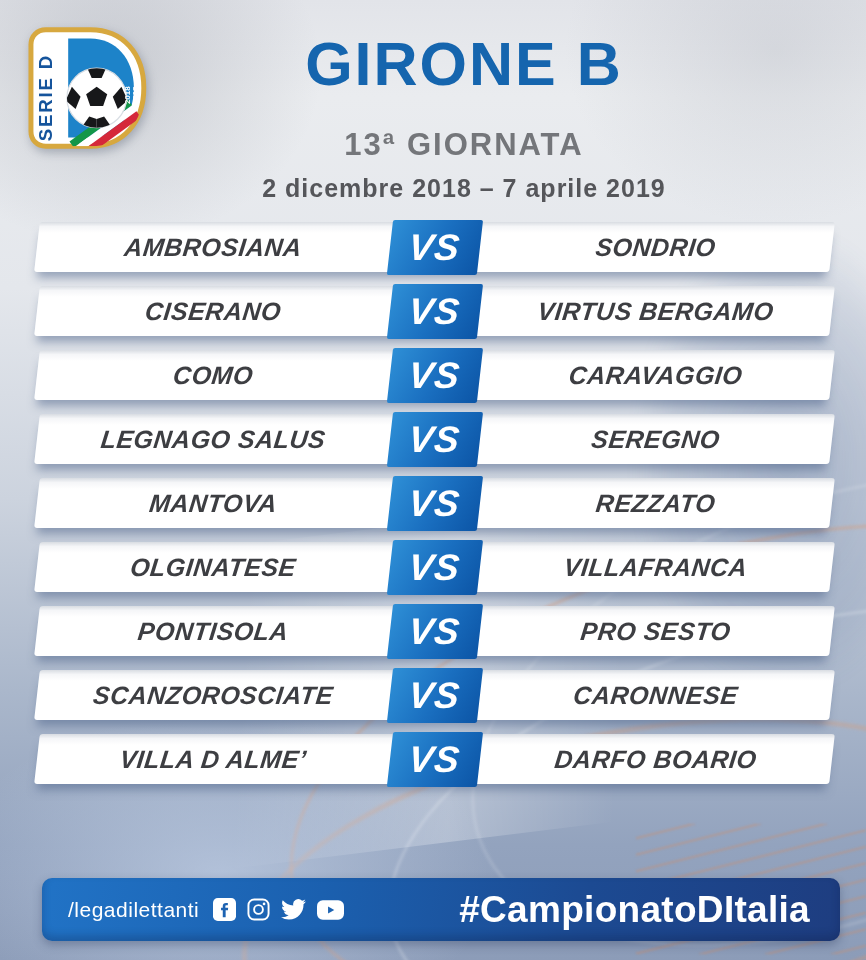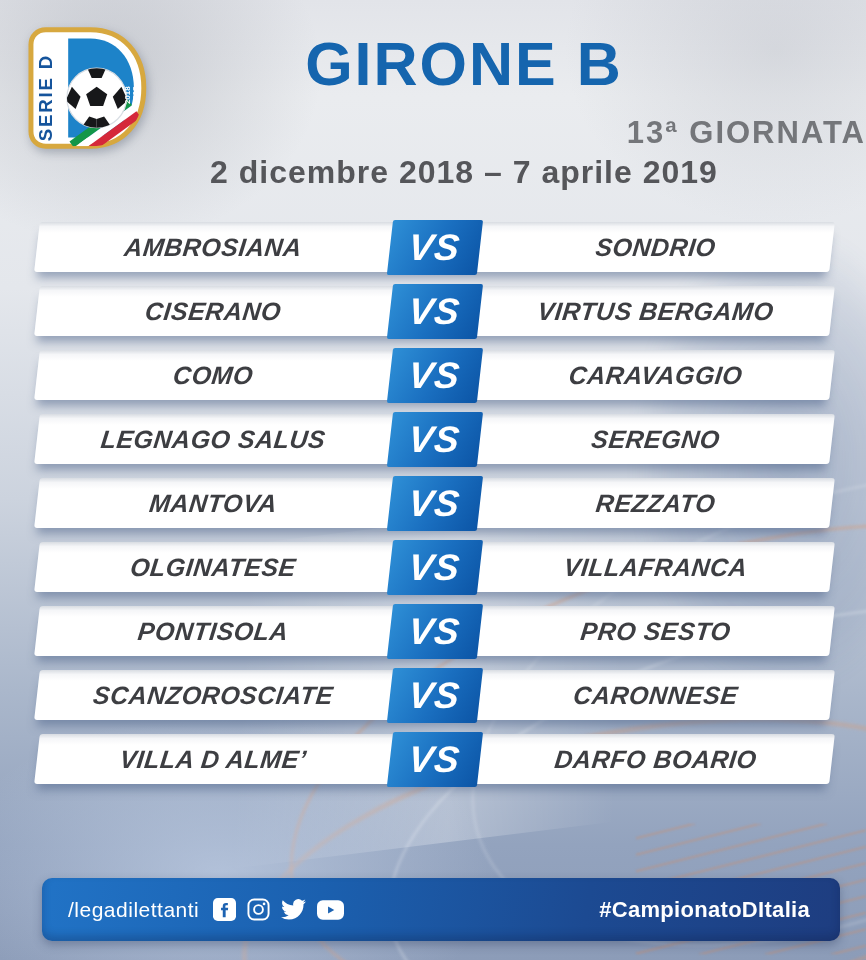--- a/index.html
+++ b/index.html
@@ -34,22 +34,22 @@
   .streaks { position:absolute; right:0; bottom:6px; width:230px; height:130px; filter:blur(1px);
     background:repeating-linear-gradient(-14deg, transparent 0 7px, rgba(214,138,94,.40) 7px 9px, transparent 9px 16px); }
 
   
   .logo { position:absolute; left:26px; top:26px; width:124px; height:124px;
     filter:drop-shadow(2px 4px 5px rgba(70,80,100,.35)); }
 
   
   .header { position:absolute; left:62px; right:0; top:34px; text-align:center; }
   .title { font-size:61px; font-weight:bold; letter-spacing:2px; color:#1565ae; line-height:1;text-align:center; }
-  .subtitle { margin-top:20px; font-size:31px; font-weight:bold; letter-spacing:2px; color:#74767a;text-align:right; }
-  .daterange { margin-top:3px; font-size:32px; font-weight:bold; letter-spacing:1px; color:#55565a; }
+  .subtitle { margin-top:32px; font-size:31px; font-weight:bold; letter-spacing:2px; color:#74767a; }
+  .daterange { margin-top:11px; font-size:25px; font-weight:bold; letter-spacing:1px; color:#55565a; }
 
   
   .rows { position:absolute; left:37px; top:222px; width:795px; }
   .row { margin-bottom:14px; }
   .bar {
     display:flex; align-items:stretch; height:50px;
     transform:skewX(-6.5deg);
     background:linear-gradient(180deg,#d8dce2 0%,#f5f6f8 9%,#ffffff 22%,#ffffff 100%);
     border-radius:3px;
     box-shadow:0 9px 10px -3px rgba(74,95,135,.50);
@@ -73,21 +73,21 @@
     border-radius:10px; z-index:6;
     display:flex; align-items:center; justify-content:space-between;
     padding:0 30px 0 26px;
     background:linear-gradient(100deg,#2173c6 0%,#1b60af 35%,#1c4a92 68%,#1e3d80 100%);
     box-shadow:inset 0 -5px 8px rgba(10,25,60,.25), 0 4px 10px rgba(40,55,90,.35);
   }
   .footer-left { display:flex; align-items:center; gap:14px;justify-content:center; }
   .handle { color:#ffffff; font-size:21px; letter-spacing:.5px; }
   .social { display:flex; align-items:center; gap:11px; }
   .social span { display:flex; }
-  .hashtag { color:#ffffff; font-size:22px; font-weight:bold; letter-spacing:.3px; }
+  .hashtag { color:#ffffff; font-size:37px; font-weight:bold; letter-spacing:.3px; }
 </style>
 </head>
 <body>
 
 <div class="canvas">
 
   <div class="vignette-tl"></div>
   <div class="vignette-tr"></div>
   <div class="player-blob"></div>
   <div class="sheen"></div>

